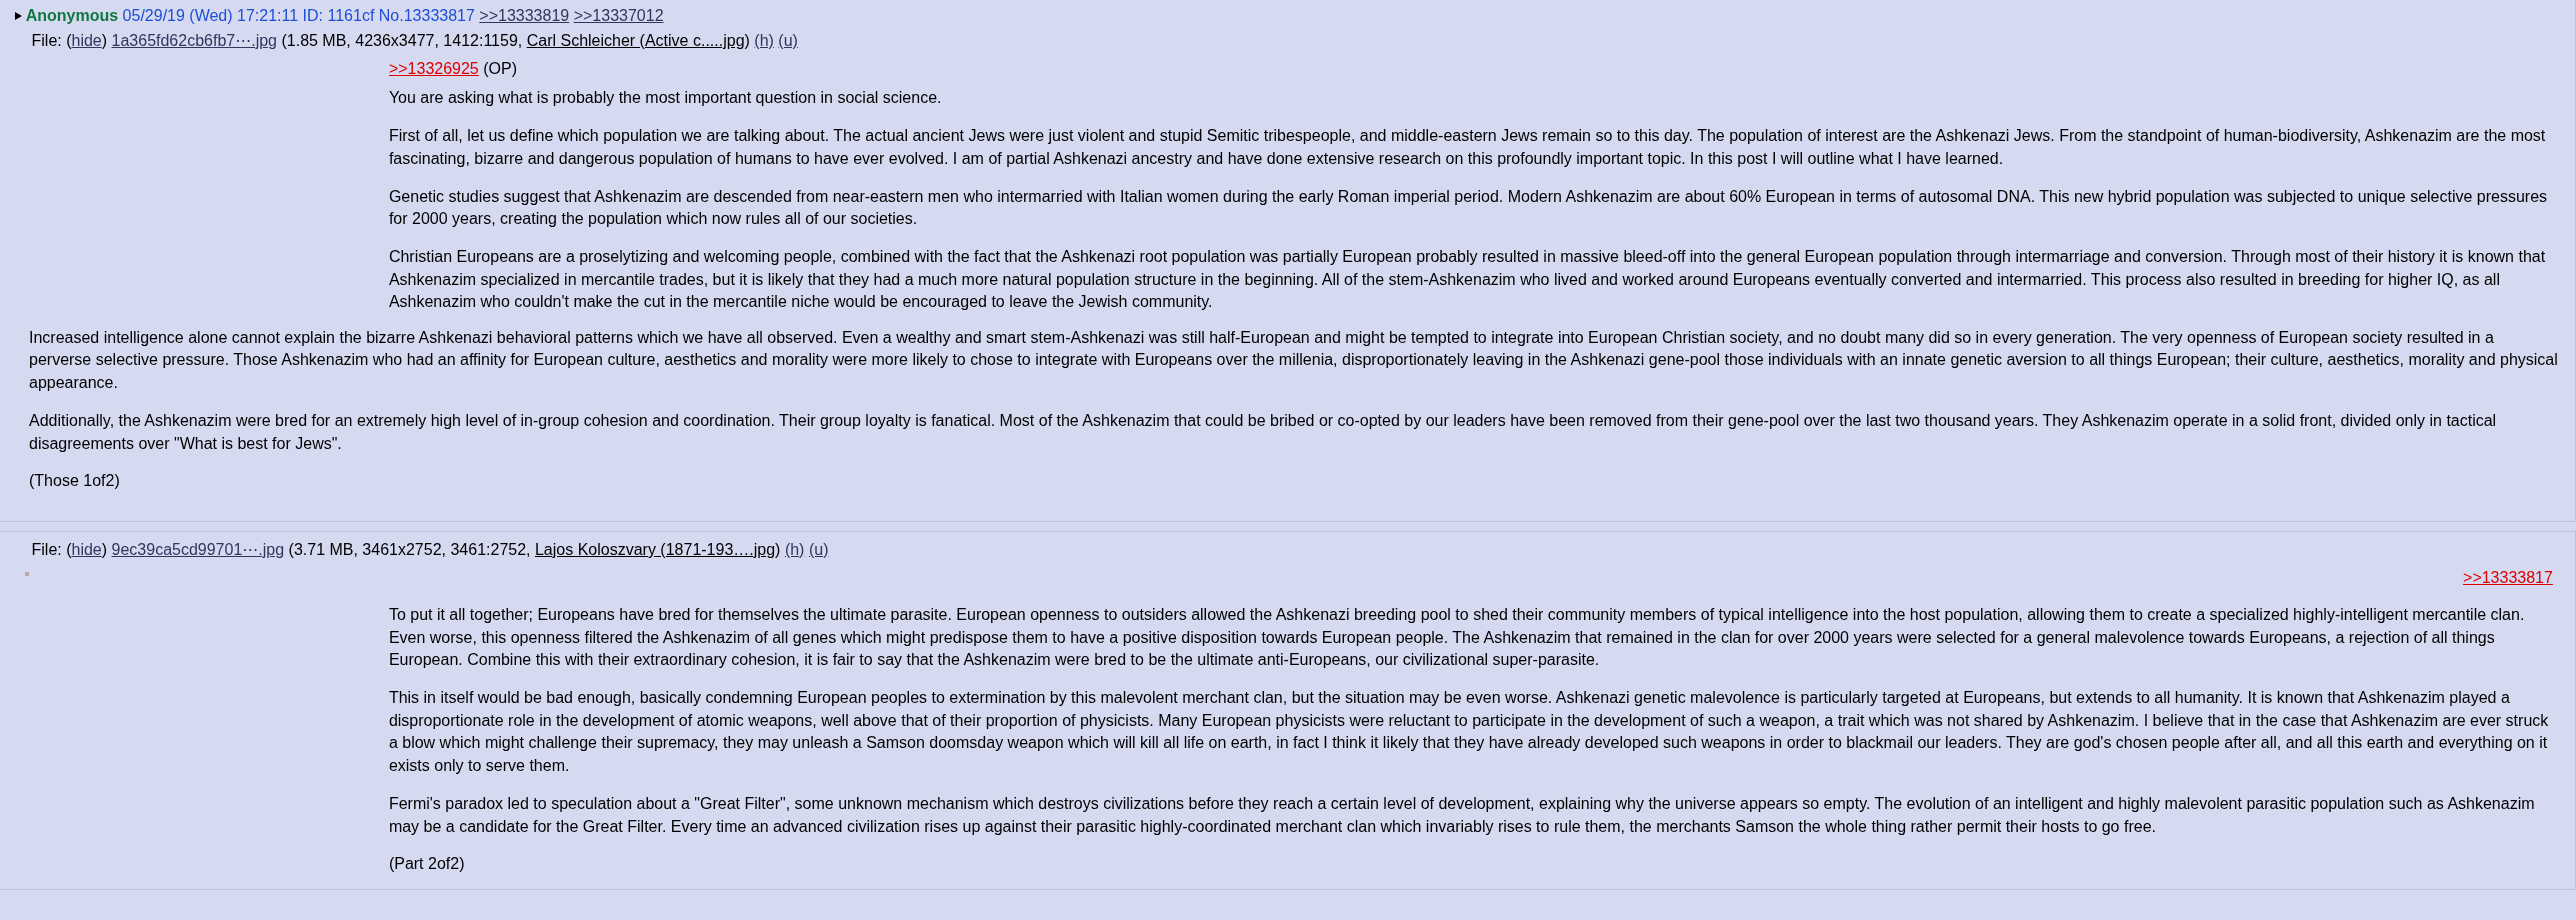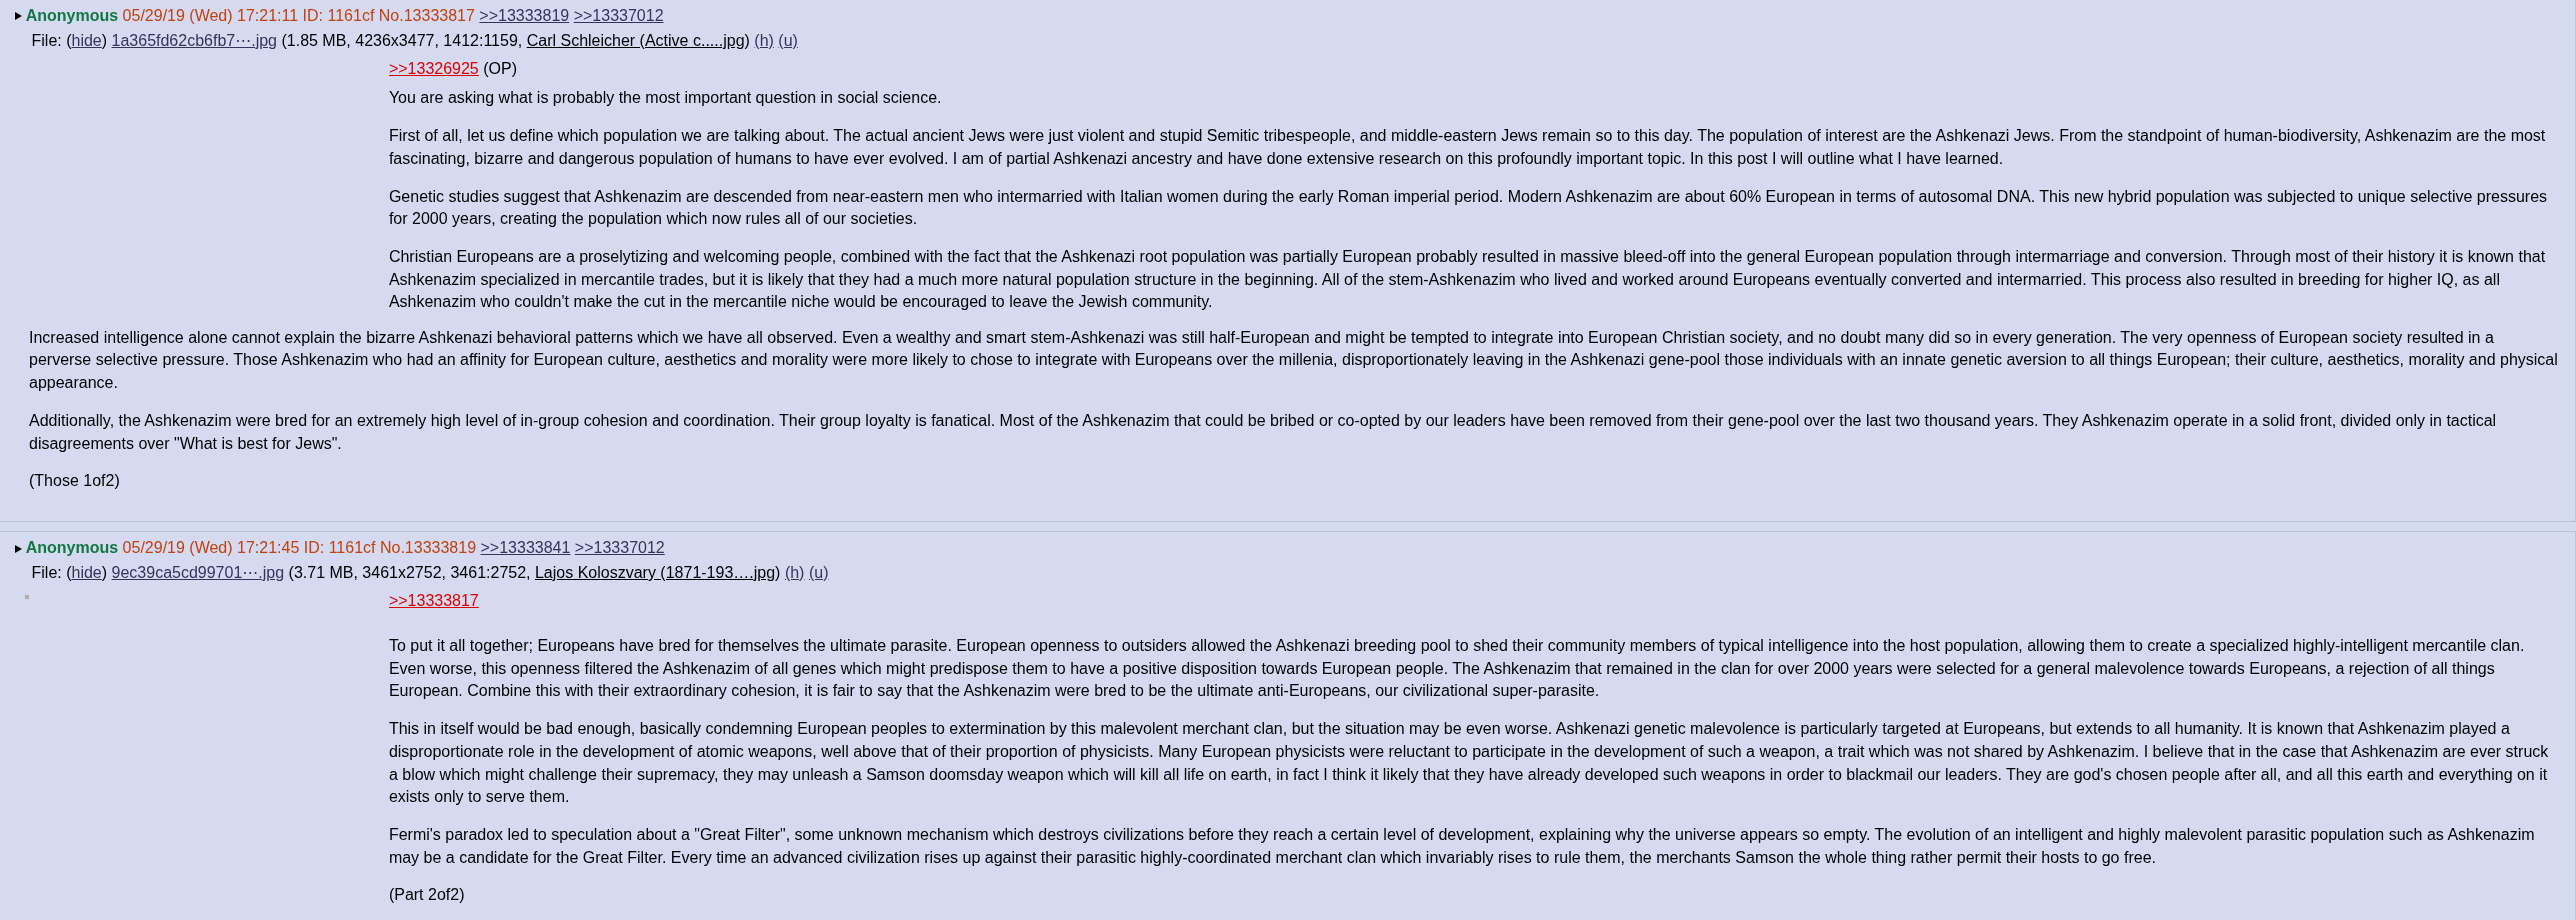--- a/index.html
+++ b/index.html
@@ -43,21 +43,21 @@
     vertical-align: middle;
     margin-right: 3.5px;
     position: relative;
     top: -0.7px;
   }
   .name {
     color: #117743;
     font-weight: bold;
   }
   .meta {
-    color: #c2410c;
+    color: #1d4ed8;
   }
   .backlink {
     color: #34345c;
     text-decoration: underline;
     font-size: 16px;
   }
   .fileline {
     padding-left: 26px;
     line-height: 1.5;
     white-space: nowrap;
@@ -158,21 +158,21 @@
   p.para:last-child { margin-bottom: 0; }
   .below-text {
     clear: both;
     padding: 0 9.7px 0 23.5px;
   }
   .below-text p.para { margin-bottom: 15px; }
   .reply-ref a {
     color: #d00;
     text-decoration: underline;
   }
-  .reply-ref { margin-bottom: 25px; }
+  .reply-ref { margin-bottom: 17px; text-align: right; }
   .body-pad { padding-right: 16.6px; }
 </style>
 </head>
 <body>
 
 <div class="board">
 
   <div class="post">
     <div class="post-header">
       <span class="triangle"></span><span class="name">Anonymous</span>
@@ -204,28 +204,20 @@
       </div>
       <div class="below-text">
         <p class="para">Increased intelligence alone cannot explain the bizarre Ashkenazi behavioral patterns which we have all observed. Even a wealthy and smart stem-Ashkenazi was still half-European and might be tempted to integrate into European Christian society, and no doubt many did so in every generation. The very openness of European society resulted in a perverse selective pressure. Those Ashkenazim who had an affinity for European culture, aesthetics and morality were more likely to chose to integrate with Europeans over the millenia, disproportionately leaving in the Ashkenazi gene-pool those individuals with an innate genetic aversion to all things European; their culture, aesthetics, morality and physical appearance.</p>
         <p class="para">Additionally, the Ashkenazim were bred for an extremely high level of in-group cohesion and coordination. Their group loyalty is fanatical. Most of the Ashkenazim that could be bribed or co-opted by our leaders have been removed from their gene-pool over the last two thousand years. They Ashkenazim operate in a solid front, divided only in tactical disagreements over "What is best for Jews".</p>
         <p class="para">(Those 1of2)</p>
       </div>
     </div>
   </div>
 
   <div class="post second">
-    <div class="post-header">
-      <span class="triangle"></span><span class="name">Anonymous</span>
-      <span class="meta">05/29/19 (Wed) 17:21:45</span>
-      <span class="meta">ID: 1161cf</span>
-      <span class="meta">No.13333819</span>
-      <a href="#" class="backlink">&gt;&gt;13333841</a>
-      <a href="#" class="backlink">&gt;&gt;13337012</a>
-    </div>
     <div class="fileline">
       <span class="lbl">File</span><span class="lbl">: (</span><a href="#" class="smalllink">hide</a><span class="lbl">) </span><a href="#" class="filename">9ec39ca5cd99701⋯.jpg</a>
       <span class="fileinfo">(3.71 MB, 3461x2752, 3461:2752, </span><a href="#" class="fileinfo">Lajos Koloszvary (1871-193….jpg</a><span class="fileinfo">)</span>
       <a href="#" class="smalllink">(h)</a>
       <a href="#" class="smalllink">(u)</a>
     </div>
     <div class="post-body">
       <div class="thumb">
         <span class="thumb-inner"><span class="painting2"></span></span>
       </div>

